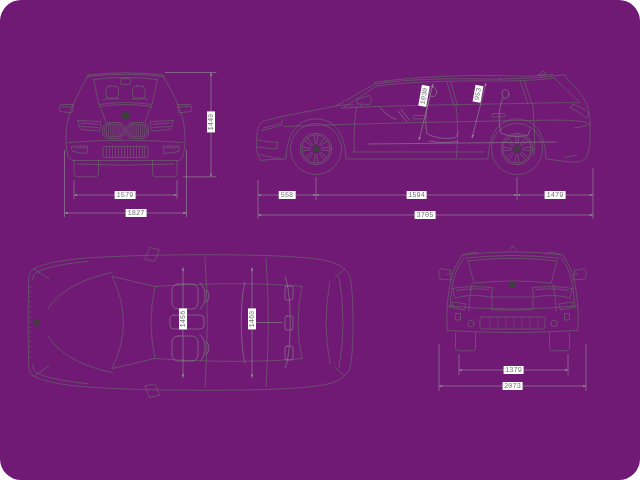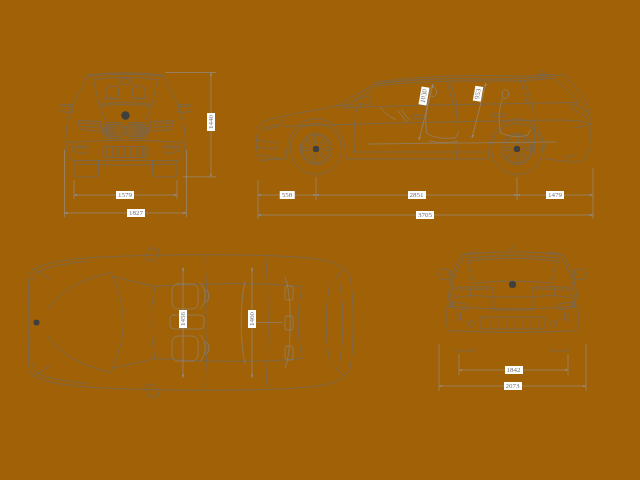--- a/index.html
+++ b/index.html
@@ -1,16 +1,16 @@
 <!DOCTYPE html>
 <html><head>
 <meta charset="utf-8">
 <style>
   html,body{margin:0;padding:0;background:#fff;}
-  #stage{position:relative;width:640px;height:480px;background:#a16207;overflow:hidden;font-family:Liberation Serif, serif;}
+  #stage{position:relative;width:640px;height:480px;background:#701a75;overflow:hidden;font-family:Liberation Mono, monospace;border-radius:21px;}
   #stage svg{position:absolute;left:0;top:0;}
   .dim{position:absolute;transform:translate(-50%,-50%);font-size:7px;color:#737373;background:#fff;padding:0 2px;line-height:8px;white-space:nowrap;}
   .rot{transform:translate(-50%,-50%) rotate(-90deg);}
   .rot80{transform:translate(-50%,-50%) rotate(-80deg);}
 </style>
 </head>
 <body>
 
 <div id="stage">
 <svg width="640" height="480" viewBox="0 0 640 480">
@@ -239,22 +239,22 @@
     <path d="M439,344 V391 M586,344 V391 M459,354 V375 M568,354 V375"></path>
     <path d="M459,370 H568" marker-start="url(#arr)" marker-end="url(#arr)"></path>
     <path d="M439,386 H586" marker-start="url(#arr)" marker-end="url(#arr)"></path>
   </g>
 </svg>
 
 <div class="dim" style="left:125px;top:195px">1579</div>
 <div class="dim" style="left:136px;top:213px">1827</div>
 <div class="dim rot" style="left:210.5px;top:122px">1440</div>
 <div class="dim" style="left:287px;top:195px">558</div>
-<div class="dim" style="left:416.5px;top:195px">2851</div>
+<div class="dim" style="left:416.5px;top:195px">1594</div>
 <div class="dim" style="left:555px;top:195px">1479</div>
 <div class="dim" style="left:425px;top:215px">3705</div>
 <div class="dim rot80" style="left:424px;top:96px">1030</div>
 <div class="dim rot80" style="left:478px;top:94px">953</div>
 <div class="dim rot" style="left:183px;top:319px">1456</div>
 <div class="dim rot" style="left:252px;top:319px">1460</div>
-<div class="dim" style="left:513.5px;top:370px">1842</div>
+<div class="dim" style="left:513.5px;top:370px">1379</div>
 <div class="dim" style="left:512.5px;top:386px">2073</div>
 </div>
 
 </body></html>

